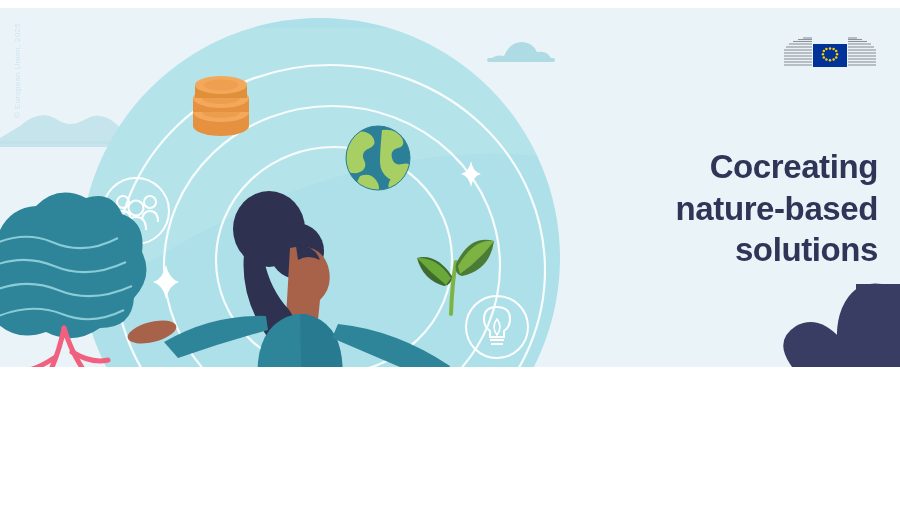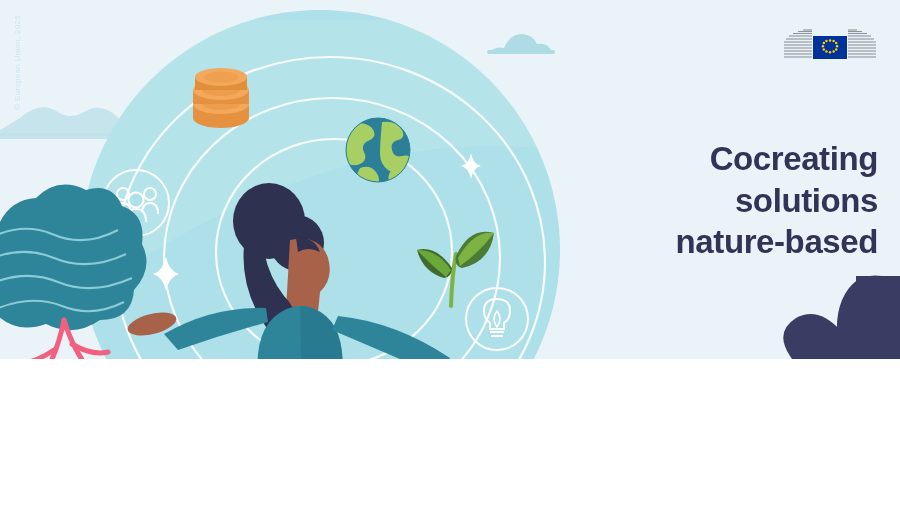--- a/index.html
+++ b/index.html
@@ -4,20 +4,21 @@
 <title>Cocreating nature-based solutions</title>
 <style>
   html,body{margin:0;padding:0;background:#ffffff;}
   body{font-family:"Liberation Sans", sans-serif;}
 
   .banner{
     position:relative;
     width:900px;height:359px;
     overflow:hidden;
     background:#eaf4f8;
+    margin-top:8px;
   }
 
   
   .copyright{
     position:absolute;left:-30px;top:58px;
     transform:rotate(-90deg);
     transform-origin:center center;
     font-size:8px;letter-spacing:.3px;
     color:#cfe4ec;
     white-space:nowrap;
@@ -365,17 +366,17 @@
         <circle cx="41.8" cy="25.6" r="1.25"></circle>
         <circle cx="40.9" cy="22.3" r="1.25"></circle>
         <circle cx="41.8" cy="19.0" r="1.25"></circle>
         <circle cx="44.4" cy="17.0" r="1.25"></circle>
       </g>
     </svg>
   </div>
 
   <div class="headline">
     <div>Cocreating</div>
+    <div>nature-based</div>
     <div>solutions</div>
-    <div>nature-based</div>
   </div>
 
 </div>
 
 </body></html>

